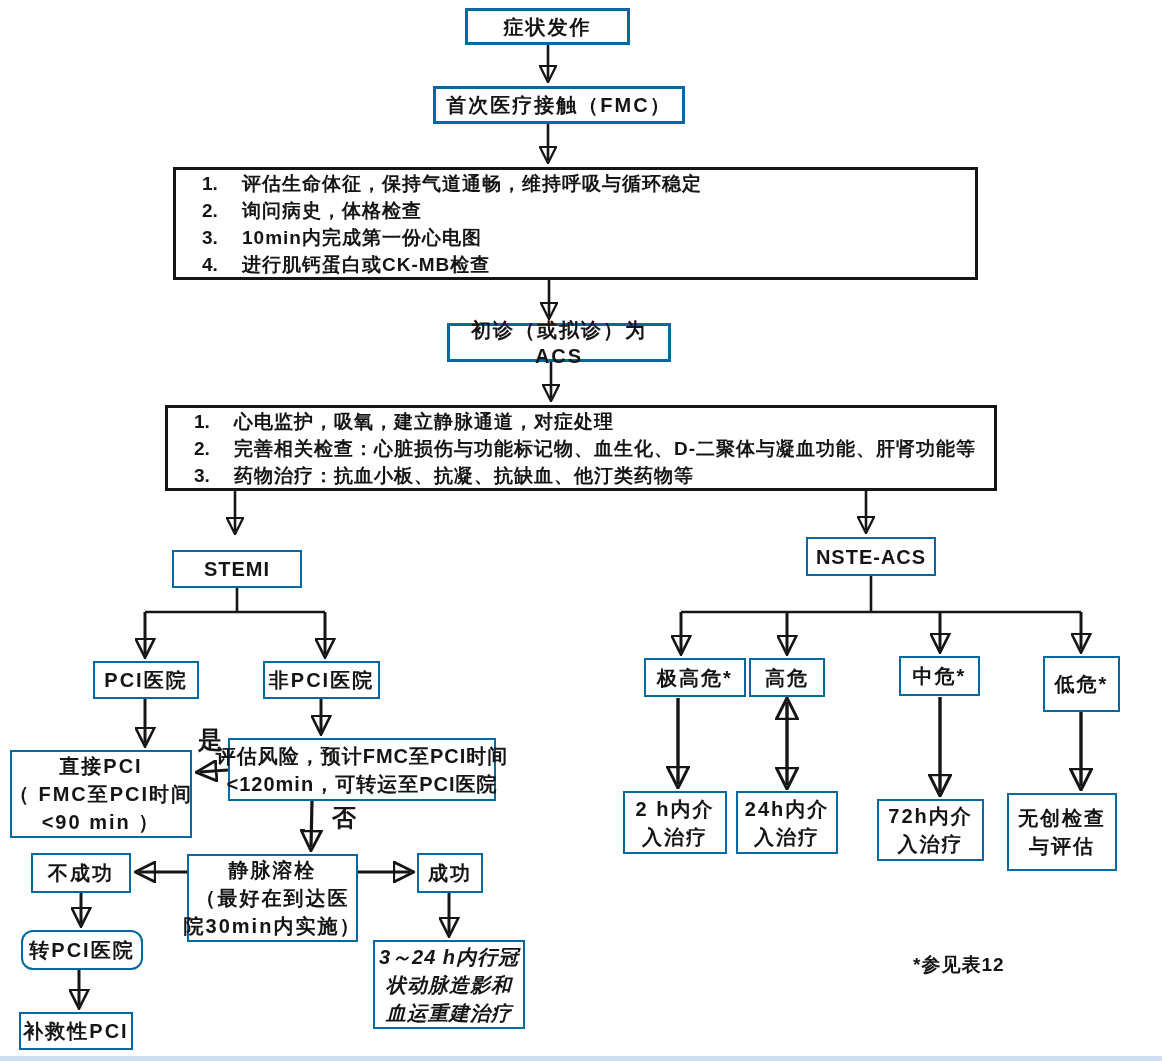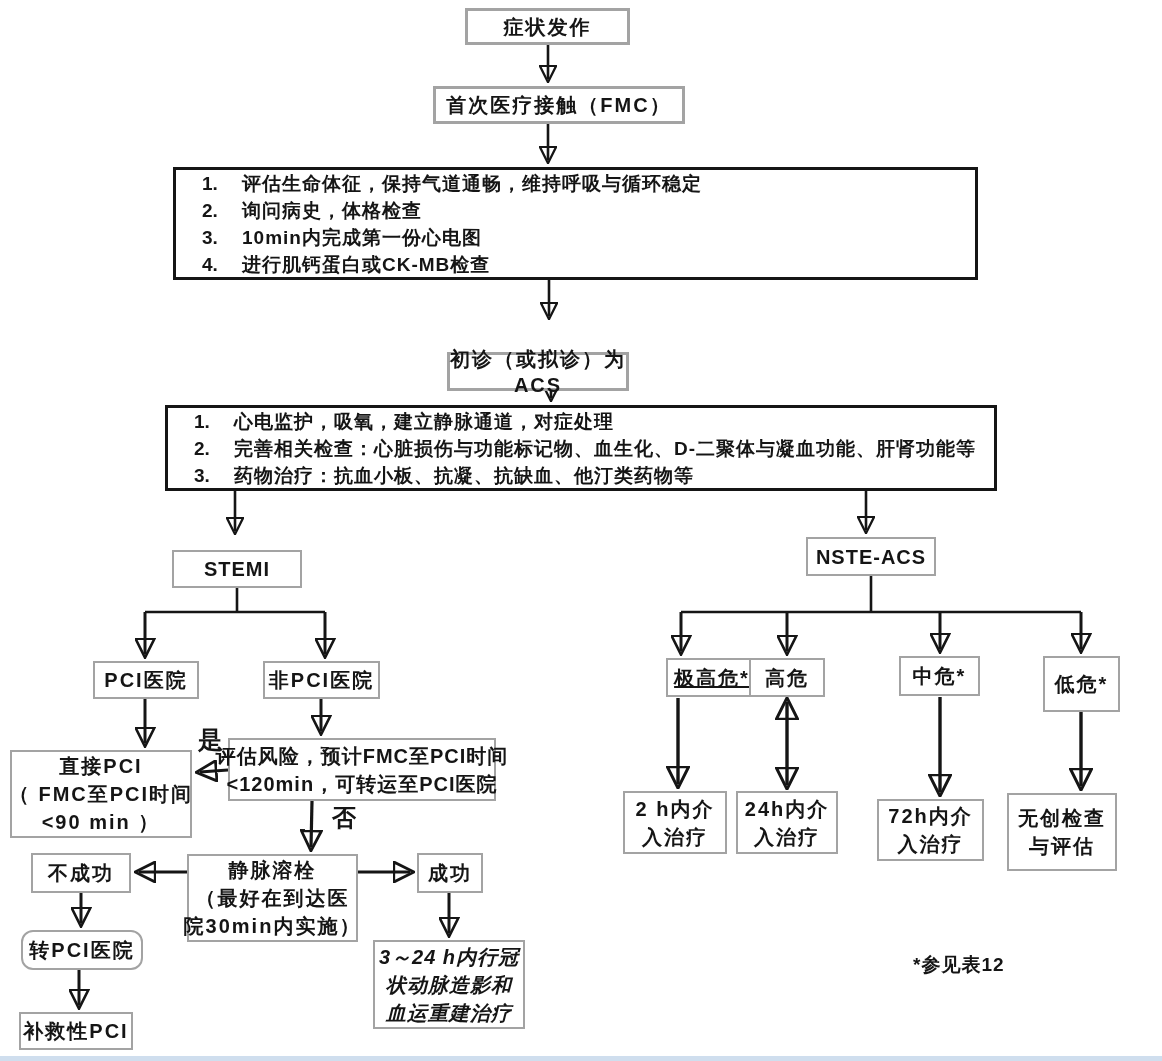--- a/index.html
+++ b/index.html
@@ -4,21 +4,21 @@
 <style>
   html,body{margin:0;padding:0;background:#ffffff;}
   .canvas{
     position:relative;width:1162px;height:1061px;background:#ffffff;overflow:hidden;
     font-family:"Liberation Sans","DejaVu Sans",sans-serif;
     font-weight:700;color:#151515;
   }
   .wires{position:absolute;left:0;top:0;width:1162px;height:1061px;}
   .wires line,.wires path{stroke:#151515;fill:none;}
   .node{
-    position:absolute;box-sizing:border-box;border:2px solid #a3a3a3;background:#ffffff;
+    position:absolute;box-sizing:border-box;border:2px solid #0369a1;background:#ffffff;
     display:flex;flex-direction:column;align-items:center;justify-content:center;
     text-align:center;font-size:20px;letter-spacing:2px;line-height:26px;
   }
   .node.thick{border-width:3px;}
   .node .ln{white-space:nowrap;}
   .listbox{
     position:absolute;box-sizing:border-box;border:3px solid #151515;background:#ffffff;
     display:flex;flex-direction:column;justify-content:center;
     font-size:19px;letter-spacing:1px;line-height:27px;padding-left:26px;text-align:left;
   }
@@ -84,21 +84,21 @@
     <div class="li">
       <span class="num">3.</span>
       <span>10min内完成第一份心电图</span>
     </div>
     <div class="li">
       <span class="num">4.</span>
       <span>进行肌钙蛋白或CK-MB检查</span>
     </div>
   </div>
 
-  <div class="node thick" style="left:447px;top:323px;width:182px;height:39px;margin-top:29px;">初诊（或拟诊）为ACS</div>
+  <div class="node thick" style="left:447px;top:323px;width:224px;height:39px;">初诊（或拟诊）为ACS</div>
 
   <div class="listbox" style="left:165px;top:405px;width:832px;height:86px;">
     <div class="li">
       <span class="num">1.</span>
       <span>心电监护，吸氧，建立静脉通道，对症处理</span>
     </div>
     <div class="li">
       <span class="num">2.</span>
       <span>完善相关检查：心脏损伤与功能标记物、血生化、D-二聚体与凝血功能、肝肾功能等</span>
     </div>
@@ -109,21 +109,21 @@
   </div>
 
   <div class="node" style="left:172px;top:538px;width:130px;height:38px;letter-spacing:1px;margin-top:12px;">STEMI</div>
 
   <div class="node" style="left:806px;top:537px;width:130px;height:39px;letter-spacing:1px;">NSTE-ACS</div>
 
   <div class="node" style="left:93px;top:661px;width:106px;height:38px;">PCI医院</div>
 
   <div class="node" style="left:263px;top:661px;width:117px;height:38px;">非PCI医院</div>
 
-  <div class="node" style="left:666px;top:658px;width:92px;height:39px;text-decoration:underline;">极高危*</div>
+  <div class="node" style="left:644px;top:658px;width:102px;height:39px;">极高危*</div>
 
   <div class="node" style="left:749px;top:658px;width:76px;height:39px;">高危</div>
 
   <div class="node" style="left:899px;top:656px;width:81px;height:40px;">中危*</div>
 
   <div class="node" style="left:1043px;top:656px;width:77px;height:56px;">低危*</div>
 
   <div class="node" style="left:10px;top:750px;width:182px;height:88px;line-height:28px;">
     <div class="ln">直接PCI</div>
     <div class="ln">（ FMC至PCI时间</div>

